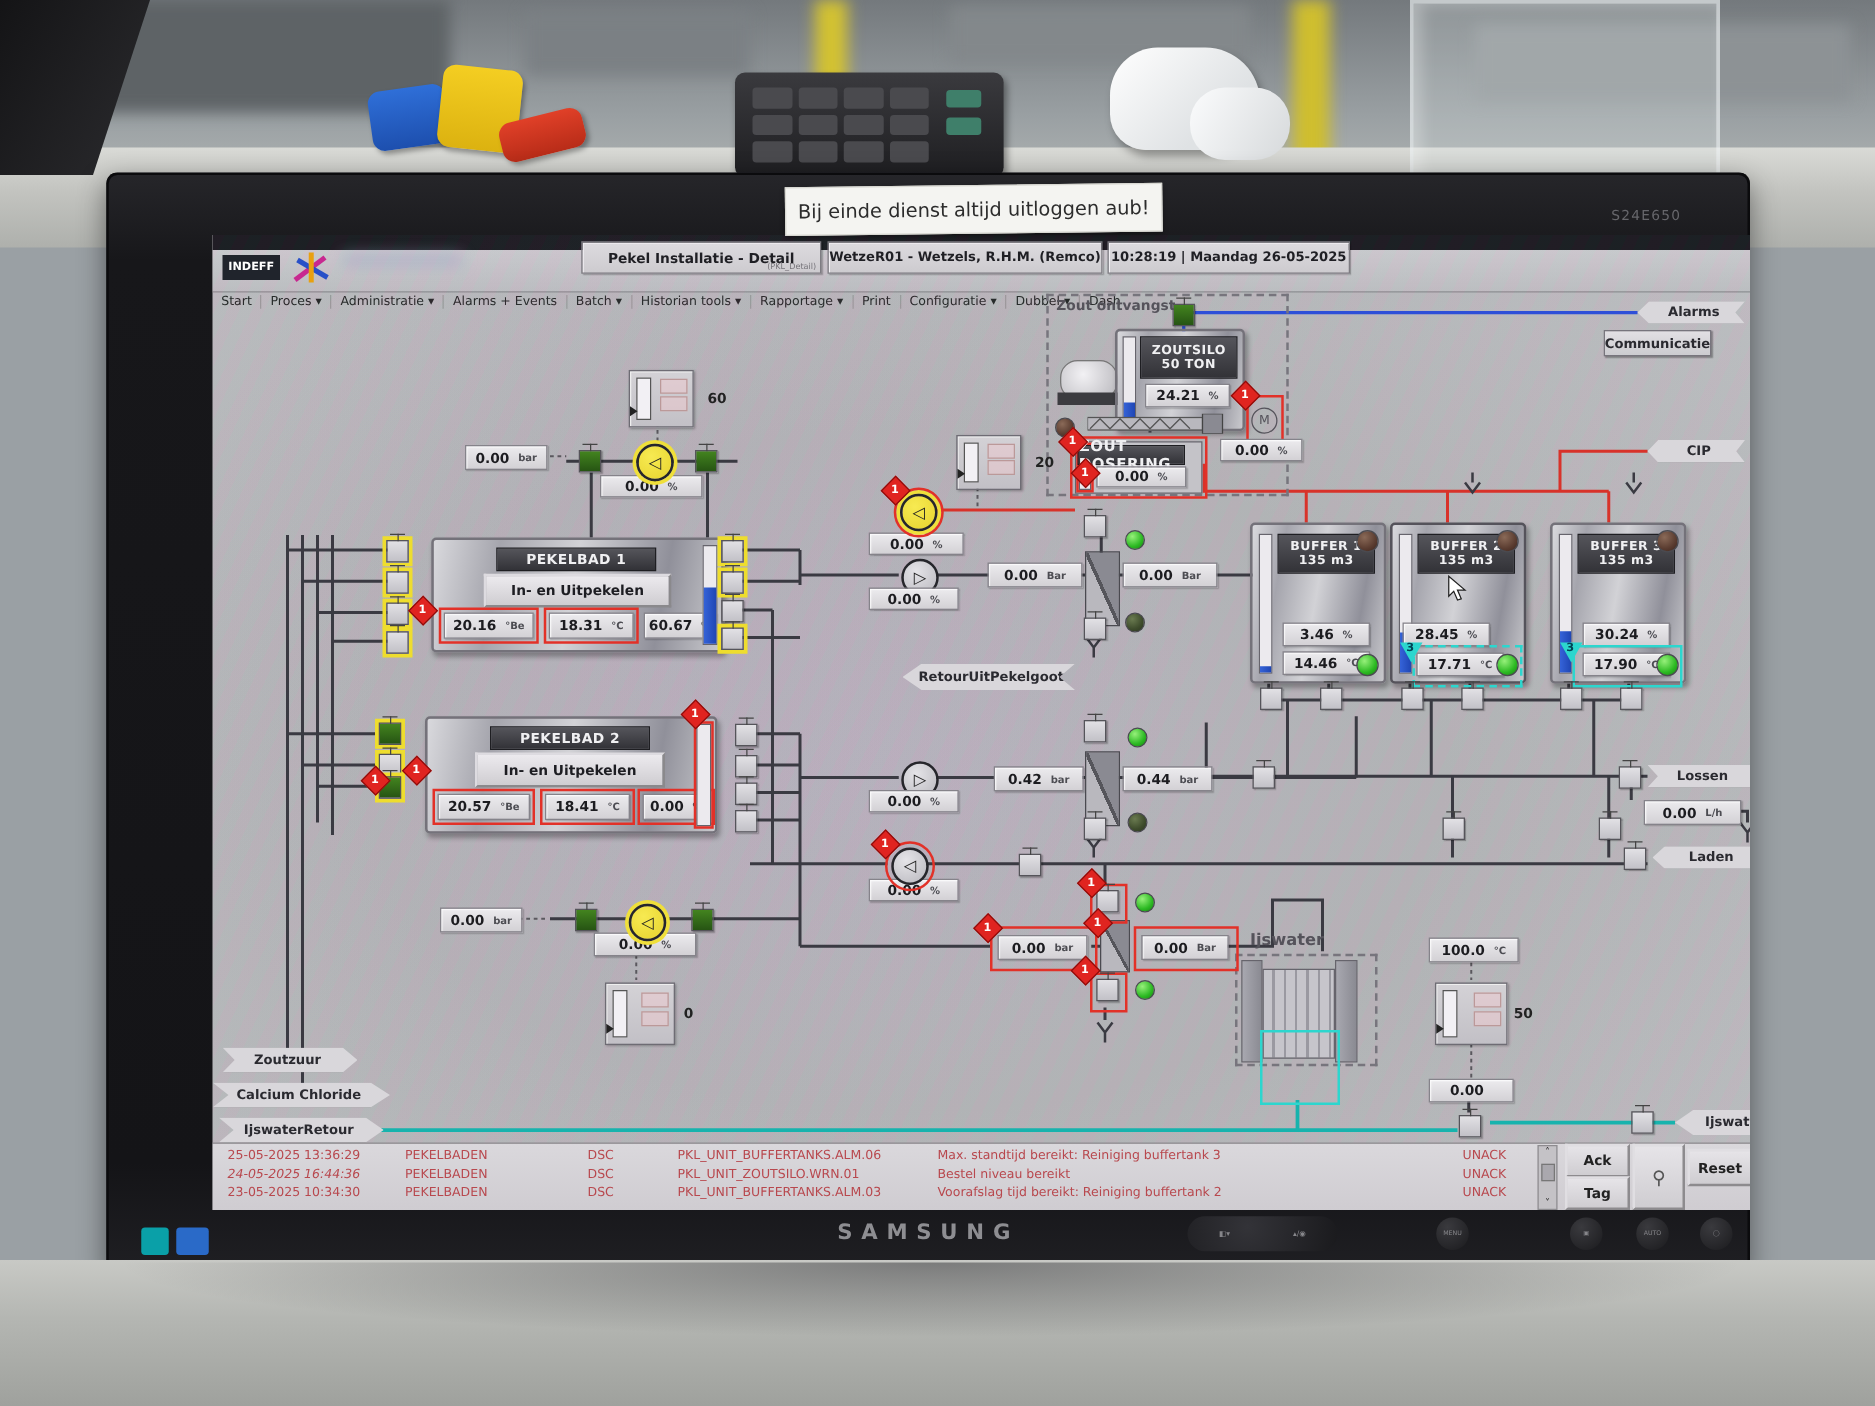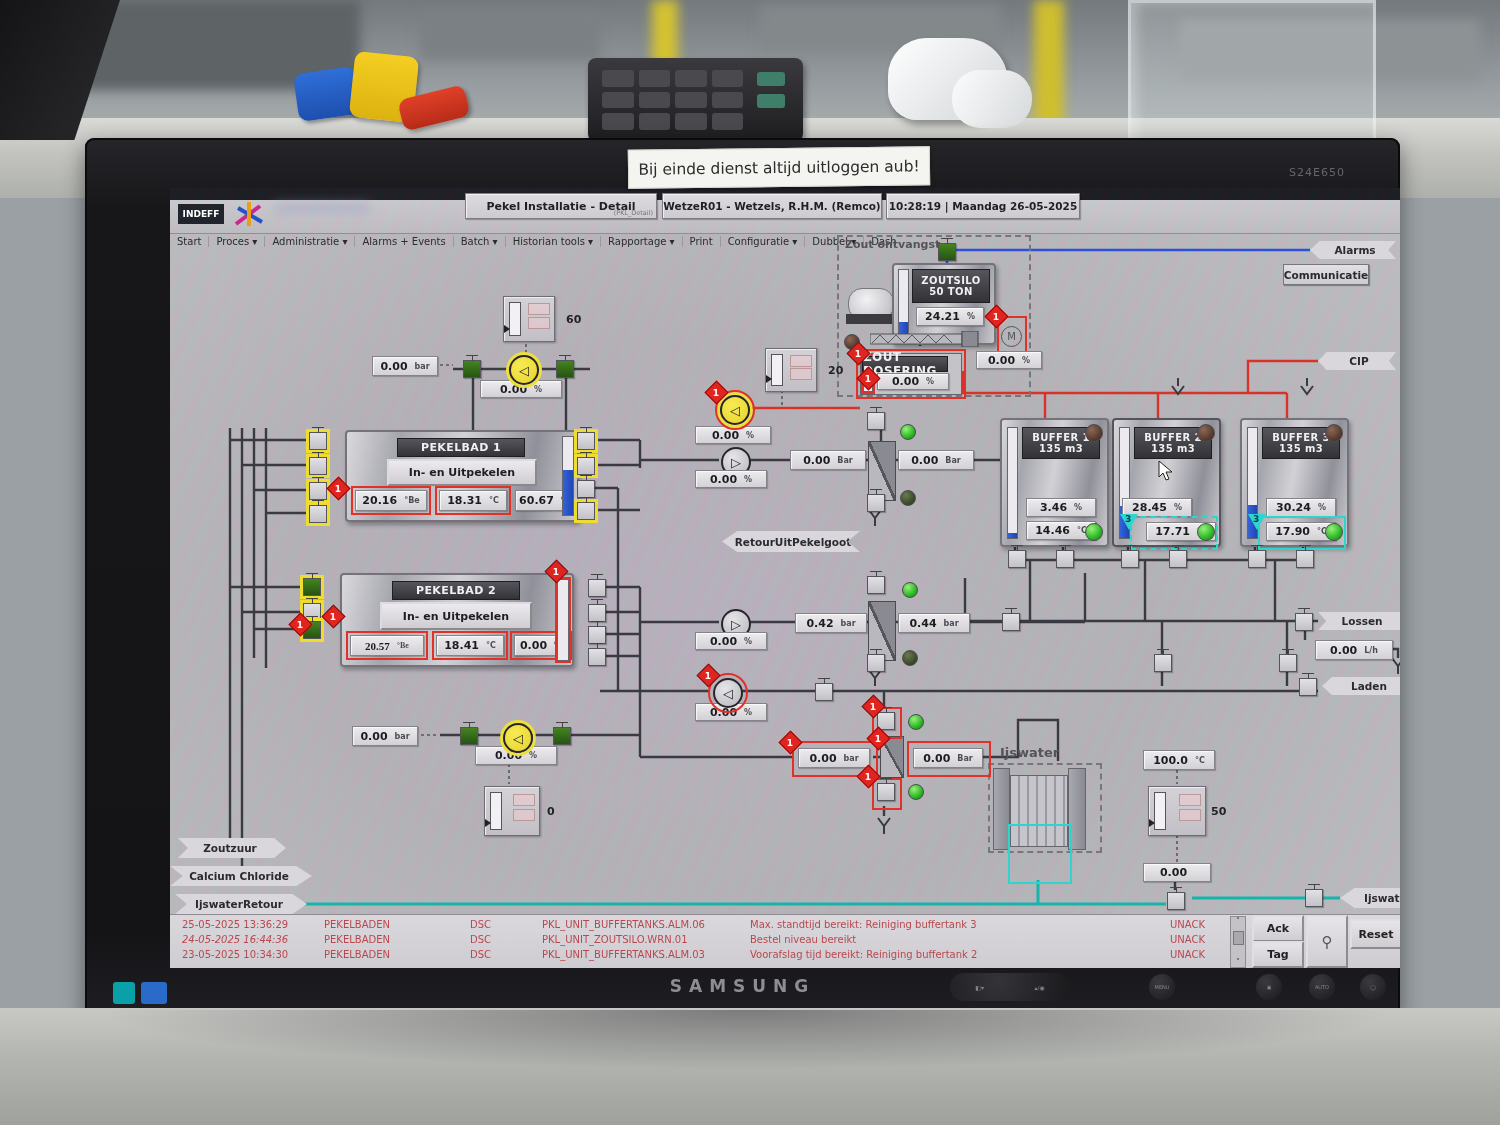--- a/index.html
+++ b/index.html
@@ -409,21 +409,21 @@
     <div class="vsq" style="left:407px;top:292px;z-index:3;"></div>
     <div class="vsq vy" style="left:407px;top:314px;z-index:3;"></div>
 
     <div class="tank" style="left:170px;top:385px;width:230px;height:90px;z-index:3;">
       <div class="dark" style="position:absolute;left:50px;top:6px;width:126px;height:17px;font-size:11px;">
           <span>PEKELBAD 2</span>
         </div>
       <div class="btn3d" style="position:absolute;left:38px;top:27px;width:148px;height:24px;font-size:11px;">
           <span>In- en Uitpekelen</span>
         </div>
-      <div class="vbox redframe" style="left:8px;top:60px;width:72px;height:19px;font-family:Liberation Serif, serif;">
+      <div class="vbox redframe" style="left:8px;top:60px;width:72px;height:19px;">
         <span>20.57</span>
           <span class="u">°Be</span>
       </div>
       <div class="vbox redframe" style="left:94px;top:60px;width:66px;height:19px;">
         <span>18.41</span>
           <span class="u">°C</span>
       </div>
       <div class="vbox redframe" style="left:172px;top:60px;width:52px;height:19px;">
         <span>0.00</span>
           <span class="u">%</span>
@@ -581,21 +581,21 @@
       </div>
       <div class="led ledb" style="right:4px;top:4px;width:16px;height:16px;"></div>
       <div class="vbox" style="left:8px;top:78px;width:68px;height:17px;">
         <span>28.45</span>
           <span class="u">%</span>
       </div>
       <div class="cyframe-d" style="left:16px;top:96px;width:84px;height:30px;"></div>
       <div class="badge3" style="left:6px;top:94px;">
           <span>3</span>
         </div>
-      <div class="vbox" style="left:32px;top:102px;width:68px;height:17px;">
+      <div class="vbox" style="left:19px;top:102px;width:68px;height:17px;">
         <span>17.71</span>
           <span class="u">°C</span>
       </div>
       <div class="led ledg" style="right:4px;bottom:4px;width:16px;height:16px;"></div>
     </div>
     <div class="tank" style="left:1070px;top:230px;width:105px;height:125px;z-index:3;">
       <div class="lvl" style="left:5px;top:7px;width:9px;height:110px;">
           <div class="fill" style="height:30%;"></div>
         </div>
       <div class="dark" style="position:absolute;left:20px;top:7px;width:76px;height:30px;font-size:10px;">

